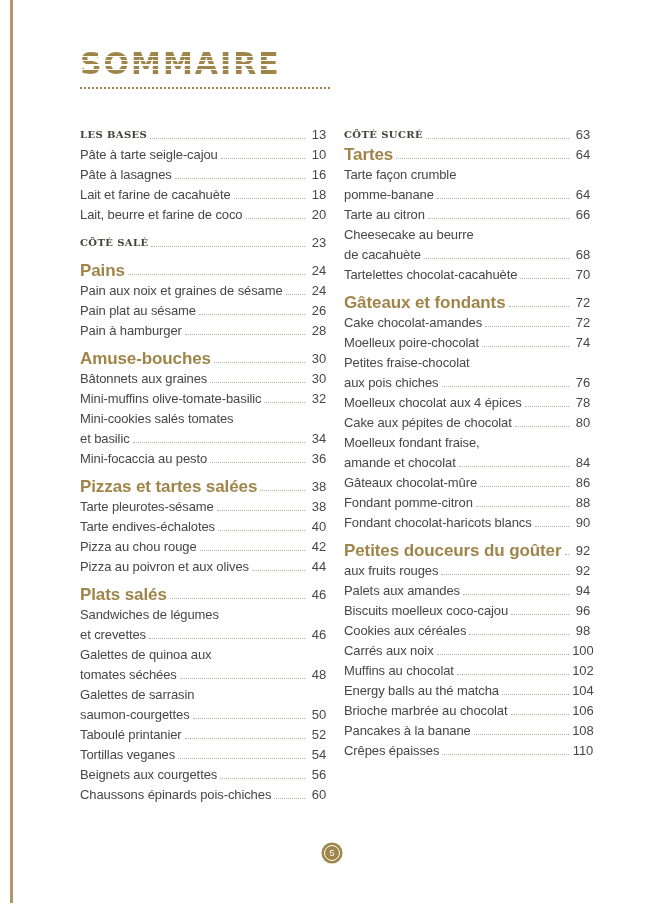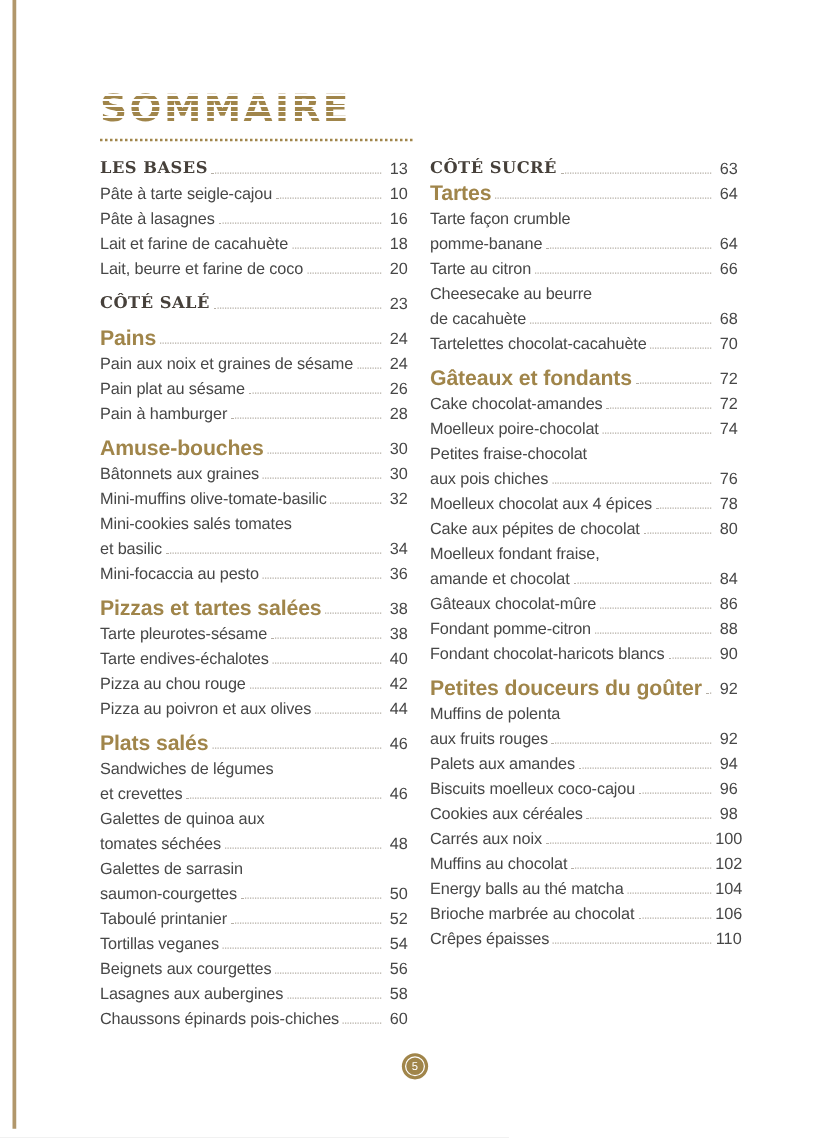--- a/index.html
+++ b/index.html
@@ -19,21 +19,21 @@
     left: 10px;
     top: 0;
     width: 3px;
     height: 903px;
     background: #b1976b;
   }
 
   .toc-header {
     position: absolute;
     left: 80px;
-    top: 72px;
+    top: 48px;
     width: 250px;
   }
 
   .title {
     font-family: "DejaVu Sans", sans-serif;
     font-weight: 800;
     font-size: 30px;
     line-height: 32px;
     letter-spacing: 2px;
     color: #a0854a;
@@ -75,21 +75,21 @@
     white-space: nowrap;
     font-size: 13px;
     line-height: 15px;
     color: #474747;
     letter-spacing: -0.1px;
   }
 
   .entry.section .label {
     font-family: "DejaVu Serif", serif;
     font-weight: bold;
-    font-size: 13px;
+    font-size: 10px;
     letter-spacing: 0.4px;
     color: #46403a;
   }
 
   .entry.sub .label {
     font-weight: bold;
     font-size: 17px;
     color: #a0854a;
   }
 
@@ -338,27 +338,20 @@
         </div>
         <div class="entry item">
           <div class="line">
             <span class="label">Beignets aux courgettes</span>
             <span class="leader"></span>
             <span class="pagenum">56</span>
           </div>
         </div>
         <div class="entry item">
           <div class="line">
-            <span class="label">Lasagnes aux aubergines</span>
-            <span class="leader"></span>
-            <span class="pagenum">58</span>
-          </div>
-        </div>
-        <div class="entry item">
-          <div class="line">
             <span class="label">Chaussons épinards pois-chiches</span>
             <span class="leader"></span>
             <span class="pagenum">60</span>
           </div>
         </div>
       </div>
     <div class="col">
         <div class="entry section">
           <div class="line">
             <span class="label">CÔTÉ SUCRÉ</span>
@@ -485,23 +478,20 @@
         </div>
         <div class="entry sub gap">
           <div class="line">
             <span class="label">Petites douceurs du goûter</span>
             <span class="leader"></span>
             <span class="pagenum">92</span>
           </div>
         </div>
         <div class="entry item">
           <div class="line">
-            <span class="label">Muffins de polenta</span>
-          </div>
-          <div class="line">
             <span class="label">aux fruits rouges</span>
             <span class="leader"></span>
             <span class="pagenum">92</span>
           </div>
         </div>
         <div class="entry item">
           <div class="line">
             <span class="label">Palets aux amandes</span>
             <span class="leader"></span>
             <span class="pagenum">94</span>
@@ -540,20 +530,27 @@
             <span class="label">Energy balls au thé matcha</span>
             <span class="leader"></span>
             <span class="pagenum">104</span>
           </div>
         </div>
         <div class="entry item">
           <div class="line">
             <span class="label">Brioche marbrée au chocolat</span>
             <span class="leader"></span>
             <span class="pagenum">106</span>
+          </div>
+        </div>
+        <div class="entry item">
+          <div class="line">
+            <span class="label">Pancakes à la banane</span>
+            <span class="leader"></span>
+            <span class="pagenum">108</span>
           </div>
         </div>
         <div class="entry item">
           <div class="line">
             <span class="label">Crêpes épaisses</span>
             <span class="leader"></span>
             <span class="pagenum">110</span>
           </div>
         </div>
       </div>

